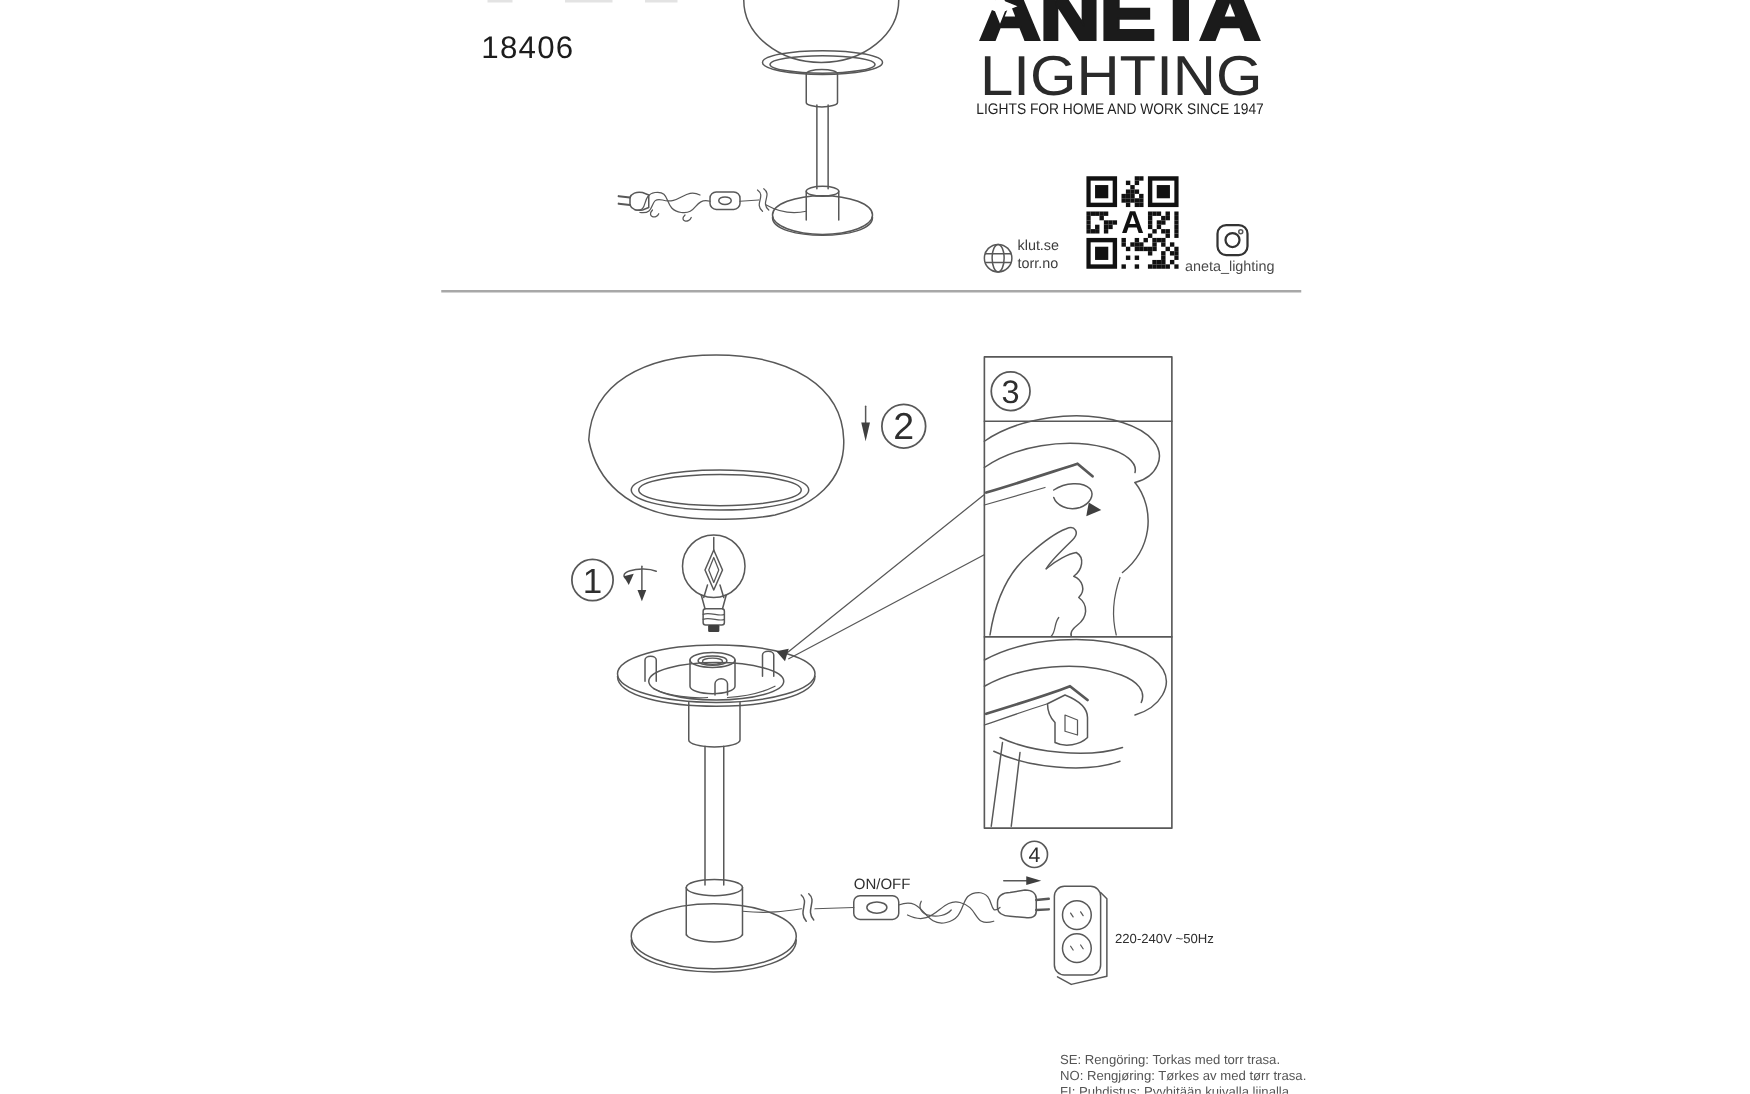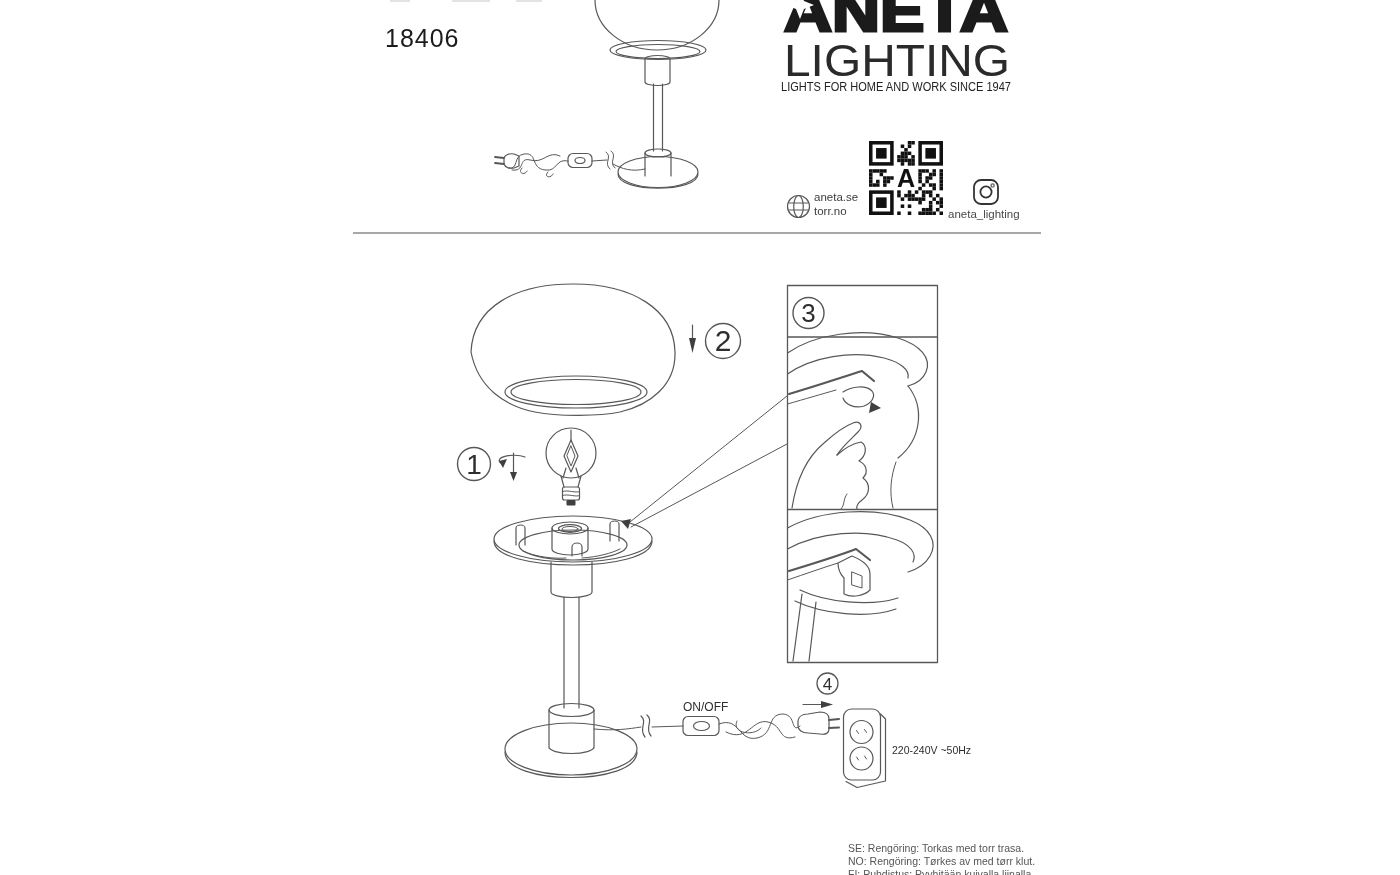--- a/index.html
+++ b/index.html
@@ -66,21 +66,21 @@
     <text x="784" y="76" font-size="45" font-weight="400" fill="#2a2a2a" textLength="226" lengthAdjust="spacingAndGlyphs" font-family="&quot;Liberation Sans&quot;,sans-serif">LIGHTING</text>
     <text x="781" y="91" font-size="12.3" font-weight="400" fill="#222" textLength="230" lengthAdjust="spacingAndGlyphs" font-family="&quot;Liberation Sans&quot;,sans-serif">LIGHTS FOR HOME AND WORK SINCE 1947</text>
   </svg>
 
   <svg class="art abs" style="left:786px;top:194px;" width="25" height="25" viewBox="0 0 25 25">
     <circle cx="12.5" cy="12.5" r="11"></circle>
     <ellipse cx="12.5" cy="12.5" rx="4.8" ry="11"></ellipse>
     <path d="M 2.5 9 H 22.5 M 2.5 16 H 22.5"></path>
   </svg>
   <div id="weblinks" class="abs">
-    <div>aneta.se</div>
+    <div>klut.se</div>
     <div>torr.no</div>
   </div>
 
   <svg class="abs" style="left:869px;top:140px;" width="74" height="76" viewBox="0 0 73.5 73.5">
     <rect x="0" y="0" width="73.5" height="73.5" fill="#ffffff"></rect>
     <g class="modules" fill="#111">
         <rect x="38.5" y="0" width="3.5" height="3.5"></rect>
         <rect x="42" y="0" width="3.5" height="3.5"></rect>
         <rect x="31.5" y="3.5" width="3.5" height="3.5"></rect>
         <rect x="38.5" y="3.5" width="3.5" height="3.5"></rect>
@@ -335,17 +335,17 @@
         <path d="M 838 563 L 852 556 C 862 560 870 566 870 574 L 870 590 C 864 596 852 598 844 594 L 844 578 C 840 574 838 568 838 563 Z"></path>
         <path class="thin" d="M 852 572 L 862 576 L 862 588 L 852 585 Z"></path>
         <path d="M 800 590 C 825 602 870 607 898 598 M 795 601 C 822 614 868 619 896 609"></path>
         <path d="M 802 594 L 793 661 M 816 602 L 809 661"></path>
       </g>
     </g>
   </svg>
 
   <div id="care-text" class="abs">
     <div>SE: Rengöring: Torkas med torr trasa.</div>
-    <div>NO: Rengöring: Tørkes av med tørr klut.</div>
+    <div>NO: Rengjøring: Tørkes av med tørr trasa.</div>
     <div>FI: Puhdistus: Pyyhitään kuivalla liinalla.</div>
   </div>
 
 </div>
 
 </body></html>

